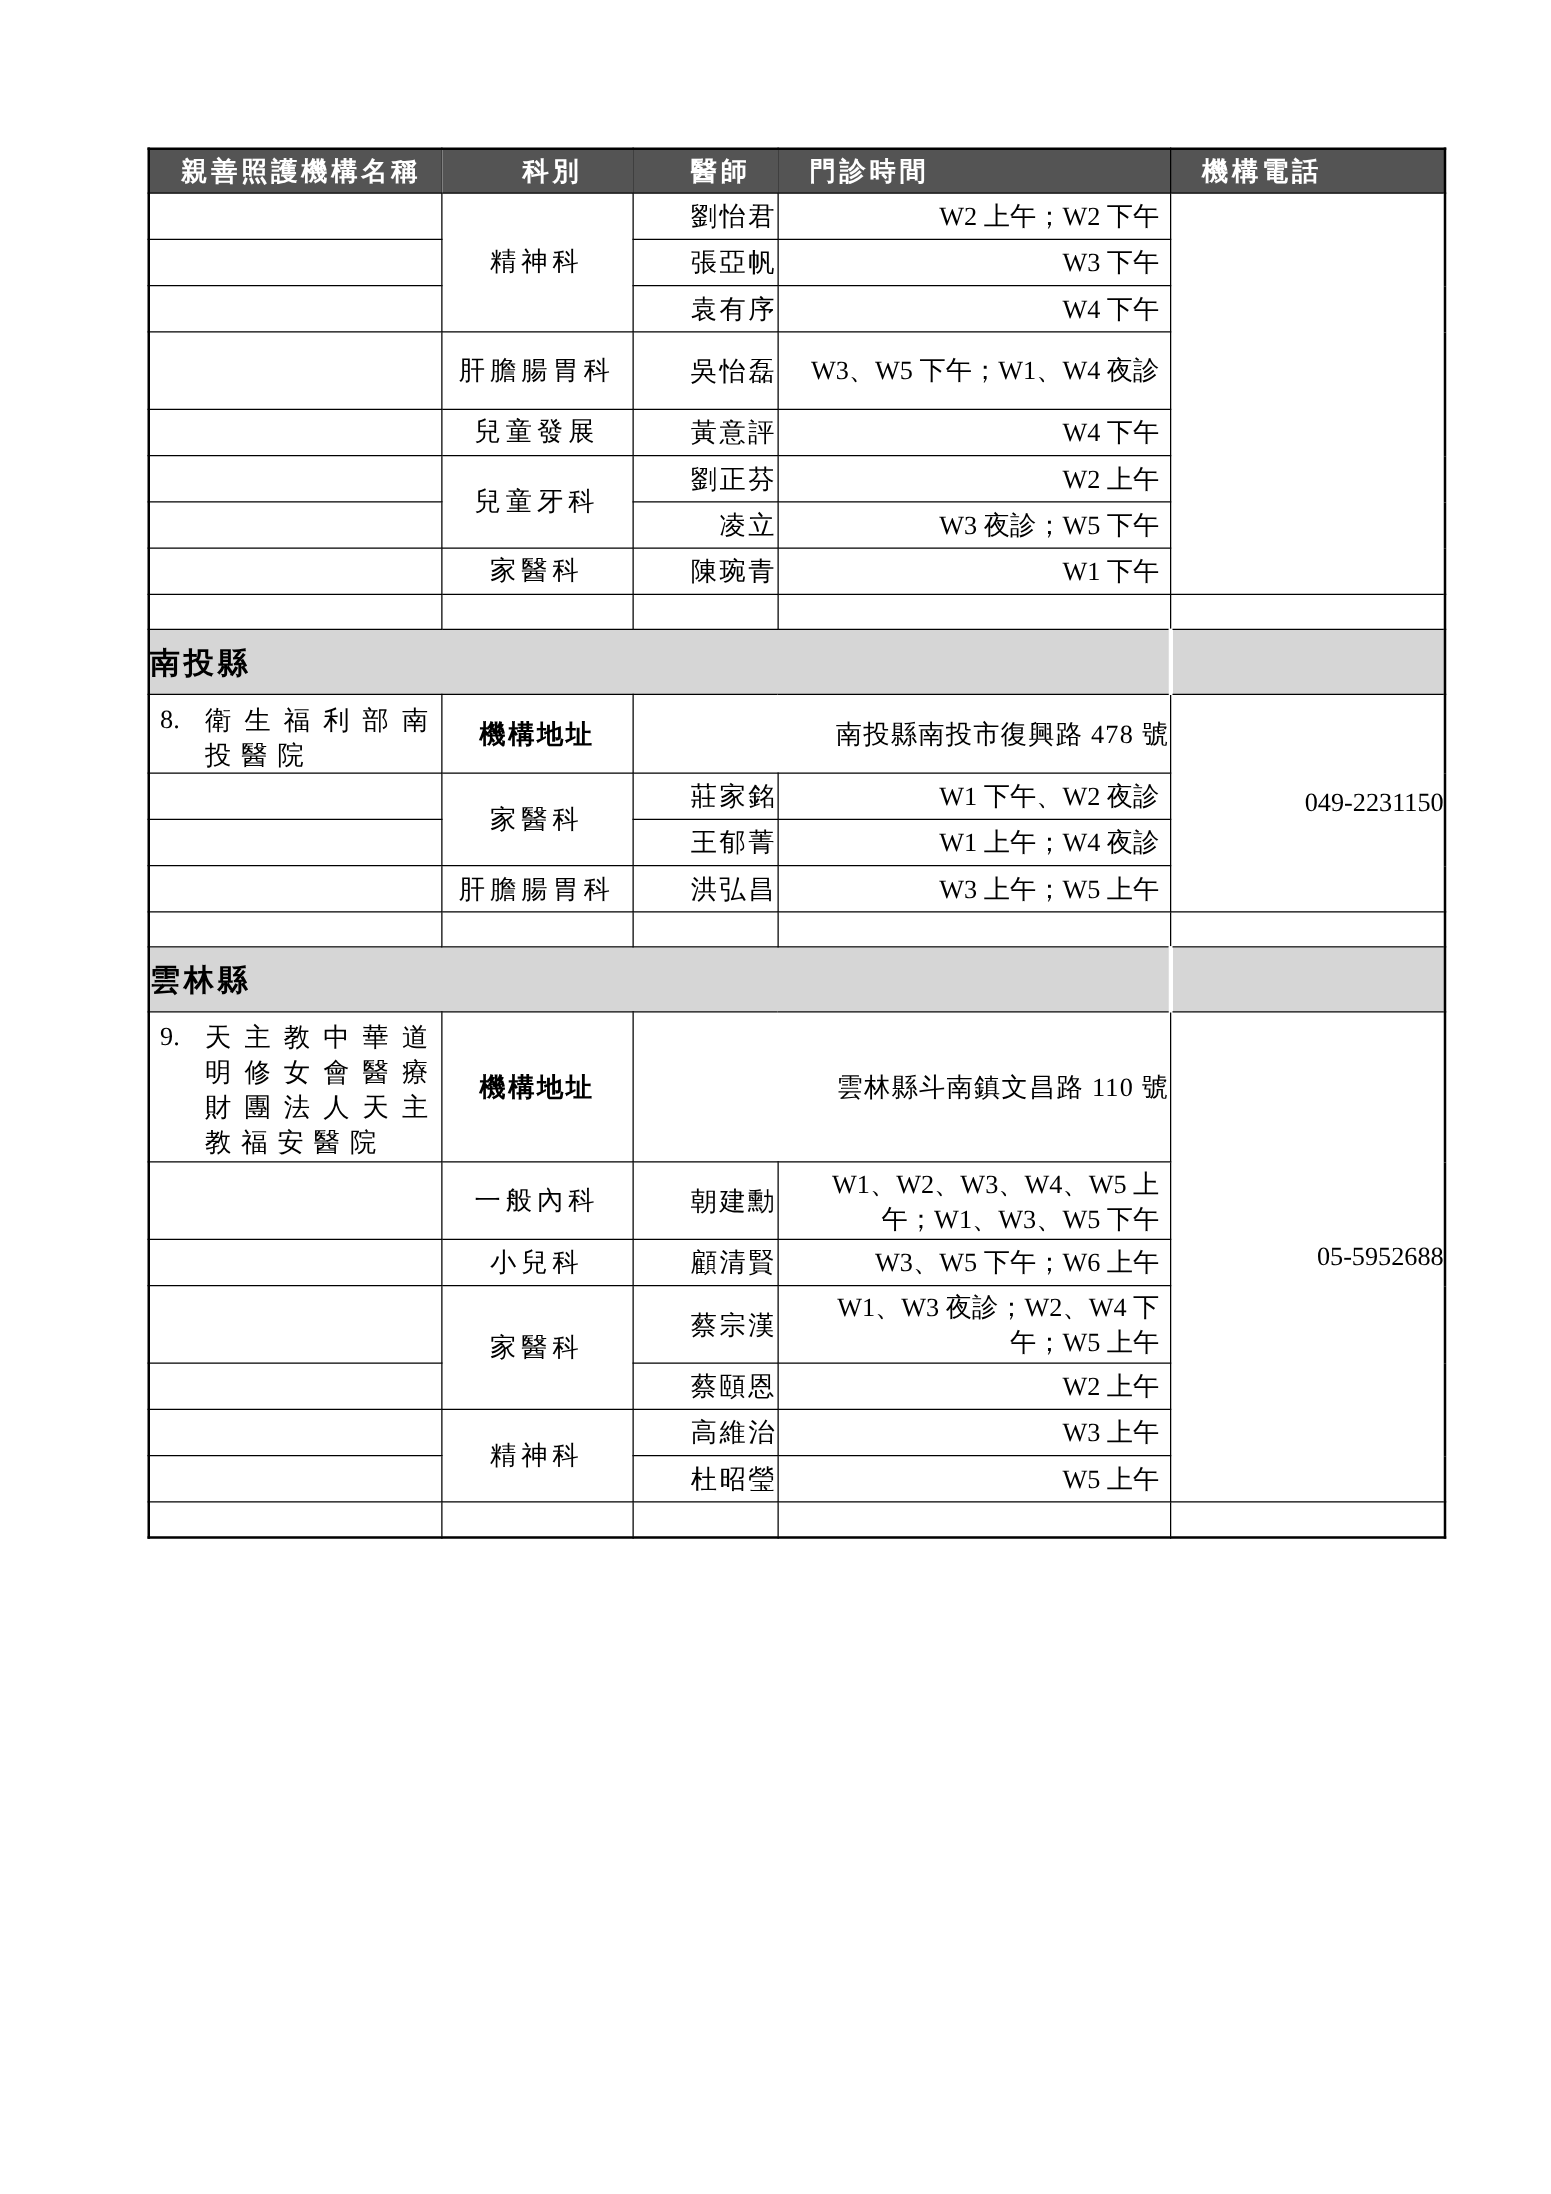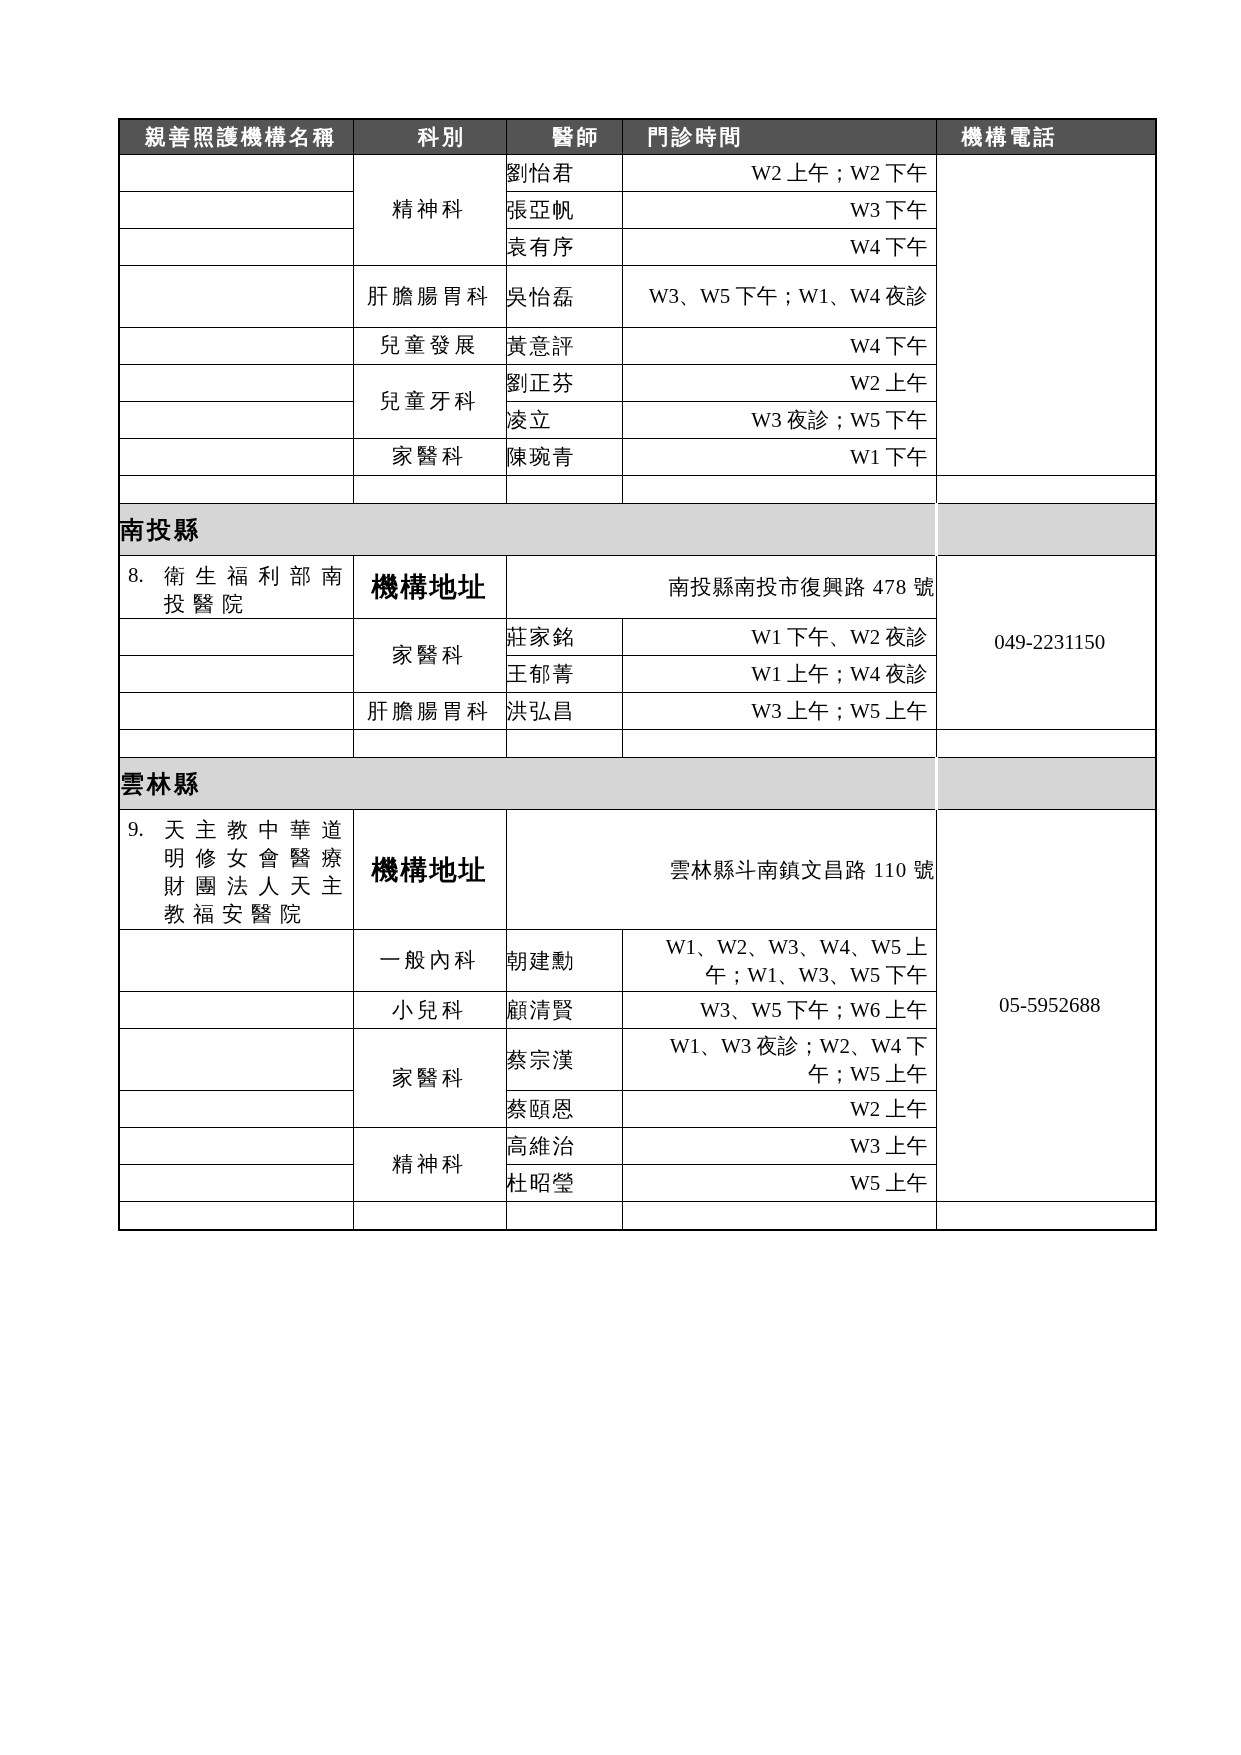--- a/index.html
+++ b/index.html
@@ -45,35 +45,35 @@
     vertical-align:middle;
   }
   td.sec-phone { border-left:3px solid #ffffff; }
 
   
   td.c-blank  { background:#ffffff; }
   td.c-dept   {
     text-align:center; vertical-align:middle;
     font-size:21px; letter-spacing:4px; line-height:1.5; padding:0 4px;
   }
-  td.c-doc    { text-align:left; vertical-align:middle; font-size:21px; letter-spacing:2px; }
+  td.c-doc    { text-align:right; vertical-align:middle; font-size:21px; letter-spacing:2px; }
   td.c-hours  { text-align:right; vertical-align:middle; font-size:21px; padding:2px 8px; line-height:1.35; }
-  td.c-phone  { text-align:center; vertical-align:middle; font-size:21px; padding-left:8px; }
+  td.c-phone  { text-align:right; vertical-align:middle; font-size:21px; padding-left:8px; }
 
   td.c-name   { vertical-align:top; padding-top:7px; font-size:21px; }
   .inst-wrap  { display:flex; align-items:flex-start; }
   .inst-num   { flex:0 0 36px; padding-left:8px; }
   .inst-text  {
     flex:1; margin-right:2px;
     letter-spacing:8px; line-height:1.32;
     text-align:justify;
   }
   td.addr-label {
     text-align:center; vertical-align:middle;
-    font-weight:bold; font-size:27px; letter-spacing:2px;
+    font-weight:bold; font-size:21px; letter-spacing:2px;
   }
   td.c-addr { text-align:right; vertical-align:middle; font-size:21px; padding-left:16px; letter-spacing:1px; }
 </style>
 </head>
 <body>
 
 <table class="sched">
   <colgroup>
     <col style="width:234px">
       <col style="width:153px">

